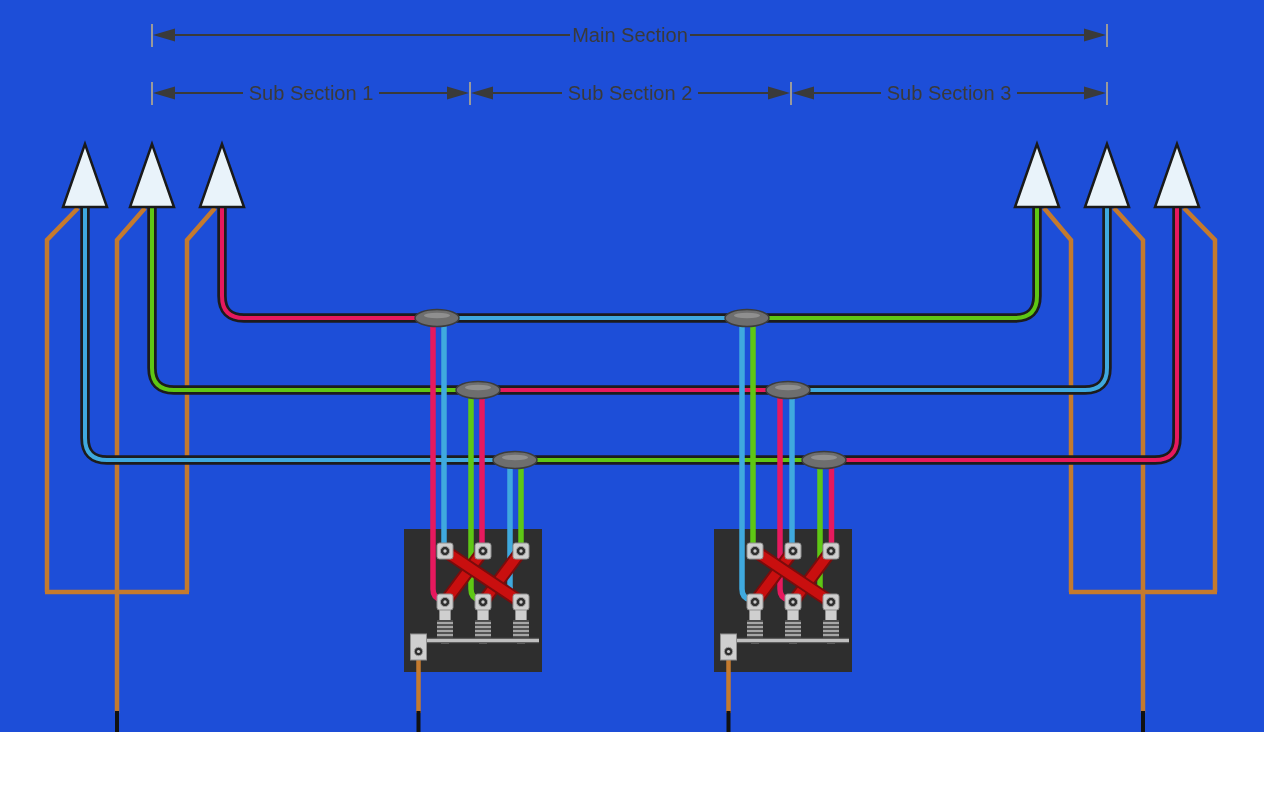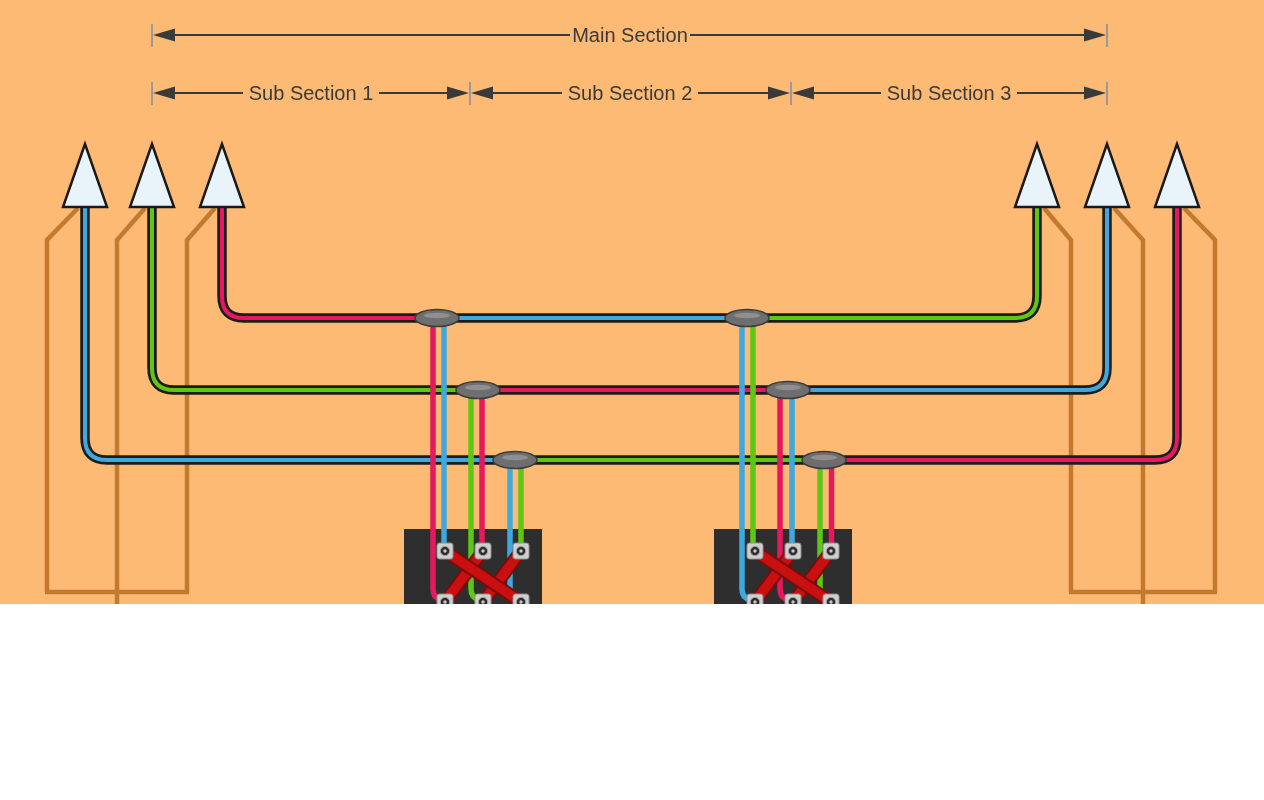--- a/index.html
+++ b/index.html
@@ -1,16 +1,16 @@
 <!DOCTYPE html>
 <html style="--phase-pink: #E6195E; --phase-green: #5EC714; --phase-blue: #3FA9DE; --earth-orange: #C47A2E; --cable-sheath: #1C1C1C; --tower-fill: #E9F3FA; --tower-outline: #1A1A1A; --cabinet-fill: #2E2E2E; --jumper-red: #C90F0F; --jumper-red-dark: #7A0C0C; --joint-grey: #6E6E6E; --metal-light: #CFCFCF; --metal-mid: #8F8F8F; --dimension-line: #3A3A3A; --dimension-tick: #9A9A9A; --ground-black: #111111;"><head>
 <meta charset="utf-8">
 <style>
   html,body{margin:0;padding:0;background:#ffffff;}
-  #stage{width:1264px;height:604px;background:#fdba74;position:relative;font-family:"Liberation Sans",sans-serif;}
+  #stage{width:1264px;height:732px;background:#1d4ed8;position:relative;font-family:"Liberation Sans",sans-serif;}
   svg{display:block;}
   .dim{stroke:var(--dimension-line);stroke-width:2;fill:none;}
   .tick{stroke:var(--dimension-tick);stroke-width:2;fill:none;}
   .arrow{fill:var(--dimension-line);stroke:none;}
   .dimtext{font-family:"Liberation Sans",sans-serif;font-size:20px;fill:var(--dimension-line);text-anchor:middle;}
   .sheath{stroke:var(--cable-sheath);stroke-width:9.5;fill:none;}
   .core{stroke-width:4;fill:none;}
   .pink{stroke:var(--phase-pink);}
   .green{stroke:var(--phase-green);}
   .blue{stroke:var(--phase-blue);}

